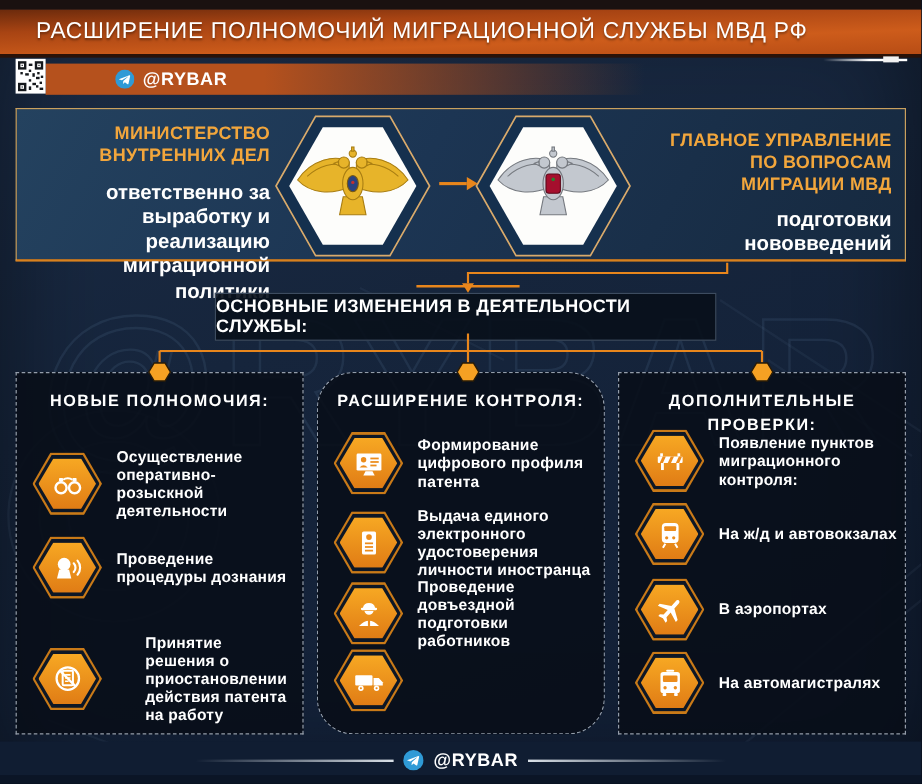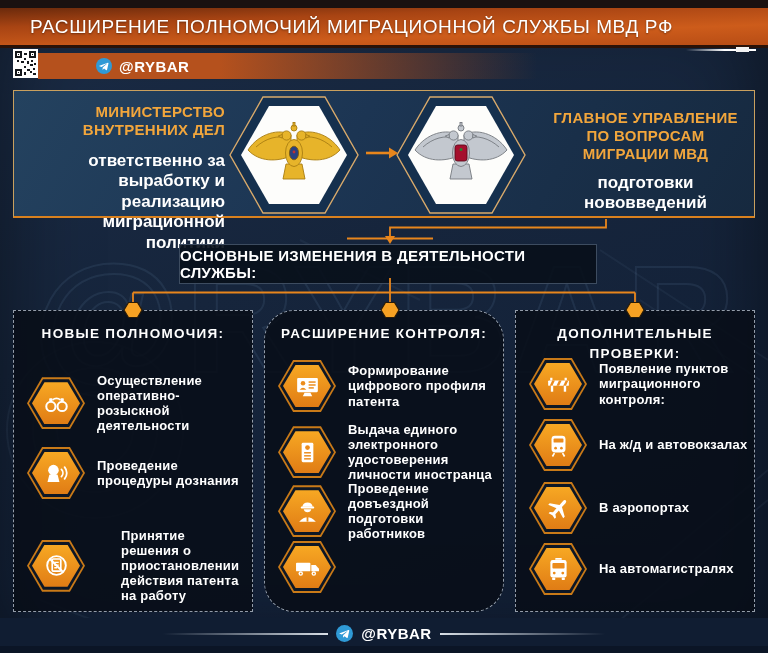--- a/index.html
+++ b/index.html
@@ -40,21 +40,21 @@
     background:linear-gradient(90deg, rgba(255,255,255,0), #fff 55%, #fff); }
   .white-line-cap { position:absolute; top:47px; left:736px; width:13px; height:5px; background:#f2f2f2; }
 
   
   .org-panel {
     position:absolute; left:13px; top:90px; width:742px; height:128px;
     background:linear-gradient(120deg,#24425f 0%, #1c3553 45%, #16293f 100%);
     border:1px solid #c9a05e; border-bottom:2px solid #d9811e;
   }
   .org-left-text { position:absolute; right:529px; top:12px; width:200px; text-align:right; }
-  .org-right-text { position:absolute; left:534px; top:18px; width:195px; text-align:center; }
+  .org-right-text { position:absolute; left:534px; top:18px; width:195px; text-align:right; }
   .org-title { color:#f2a63c; font-size:15px; font-weight:800; line-height:1.2; letter-spacing:.3px; text-transform:uppercase; }
   .org-desc { color:#fff; font-size:17px; font-weight:700; line-height:1.2; margin-top:12px; }
   .org-right-text .org-desc { margin-top:10px; }
   .emblem-hex { position:absolute; top:-4px; }
   .emblem-hex.left { left:212px; }
   .emblem-hex.right { left:379px; }
 
   
   .banner {
     position:absolute; left:179px; top:244px; width:418px; height:40px;

